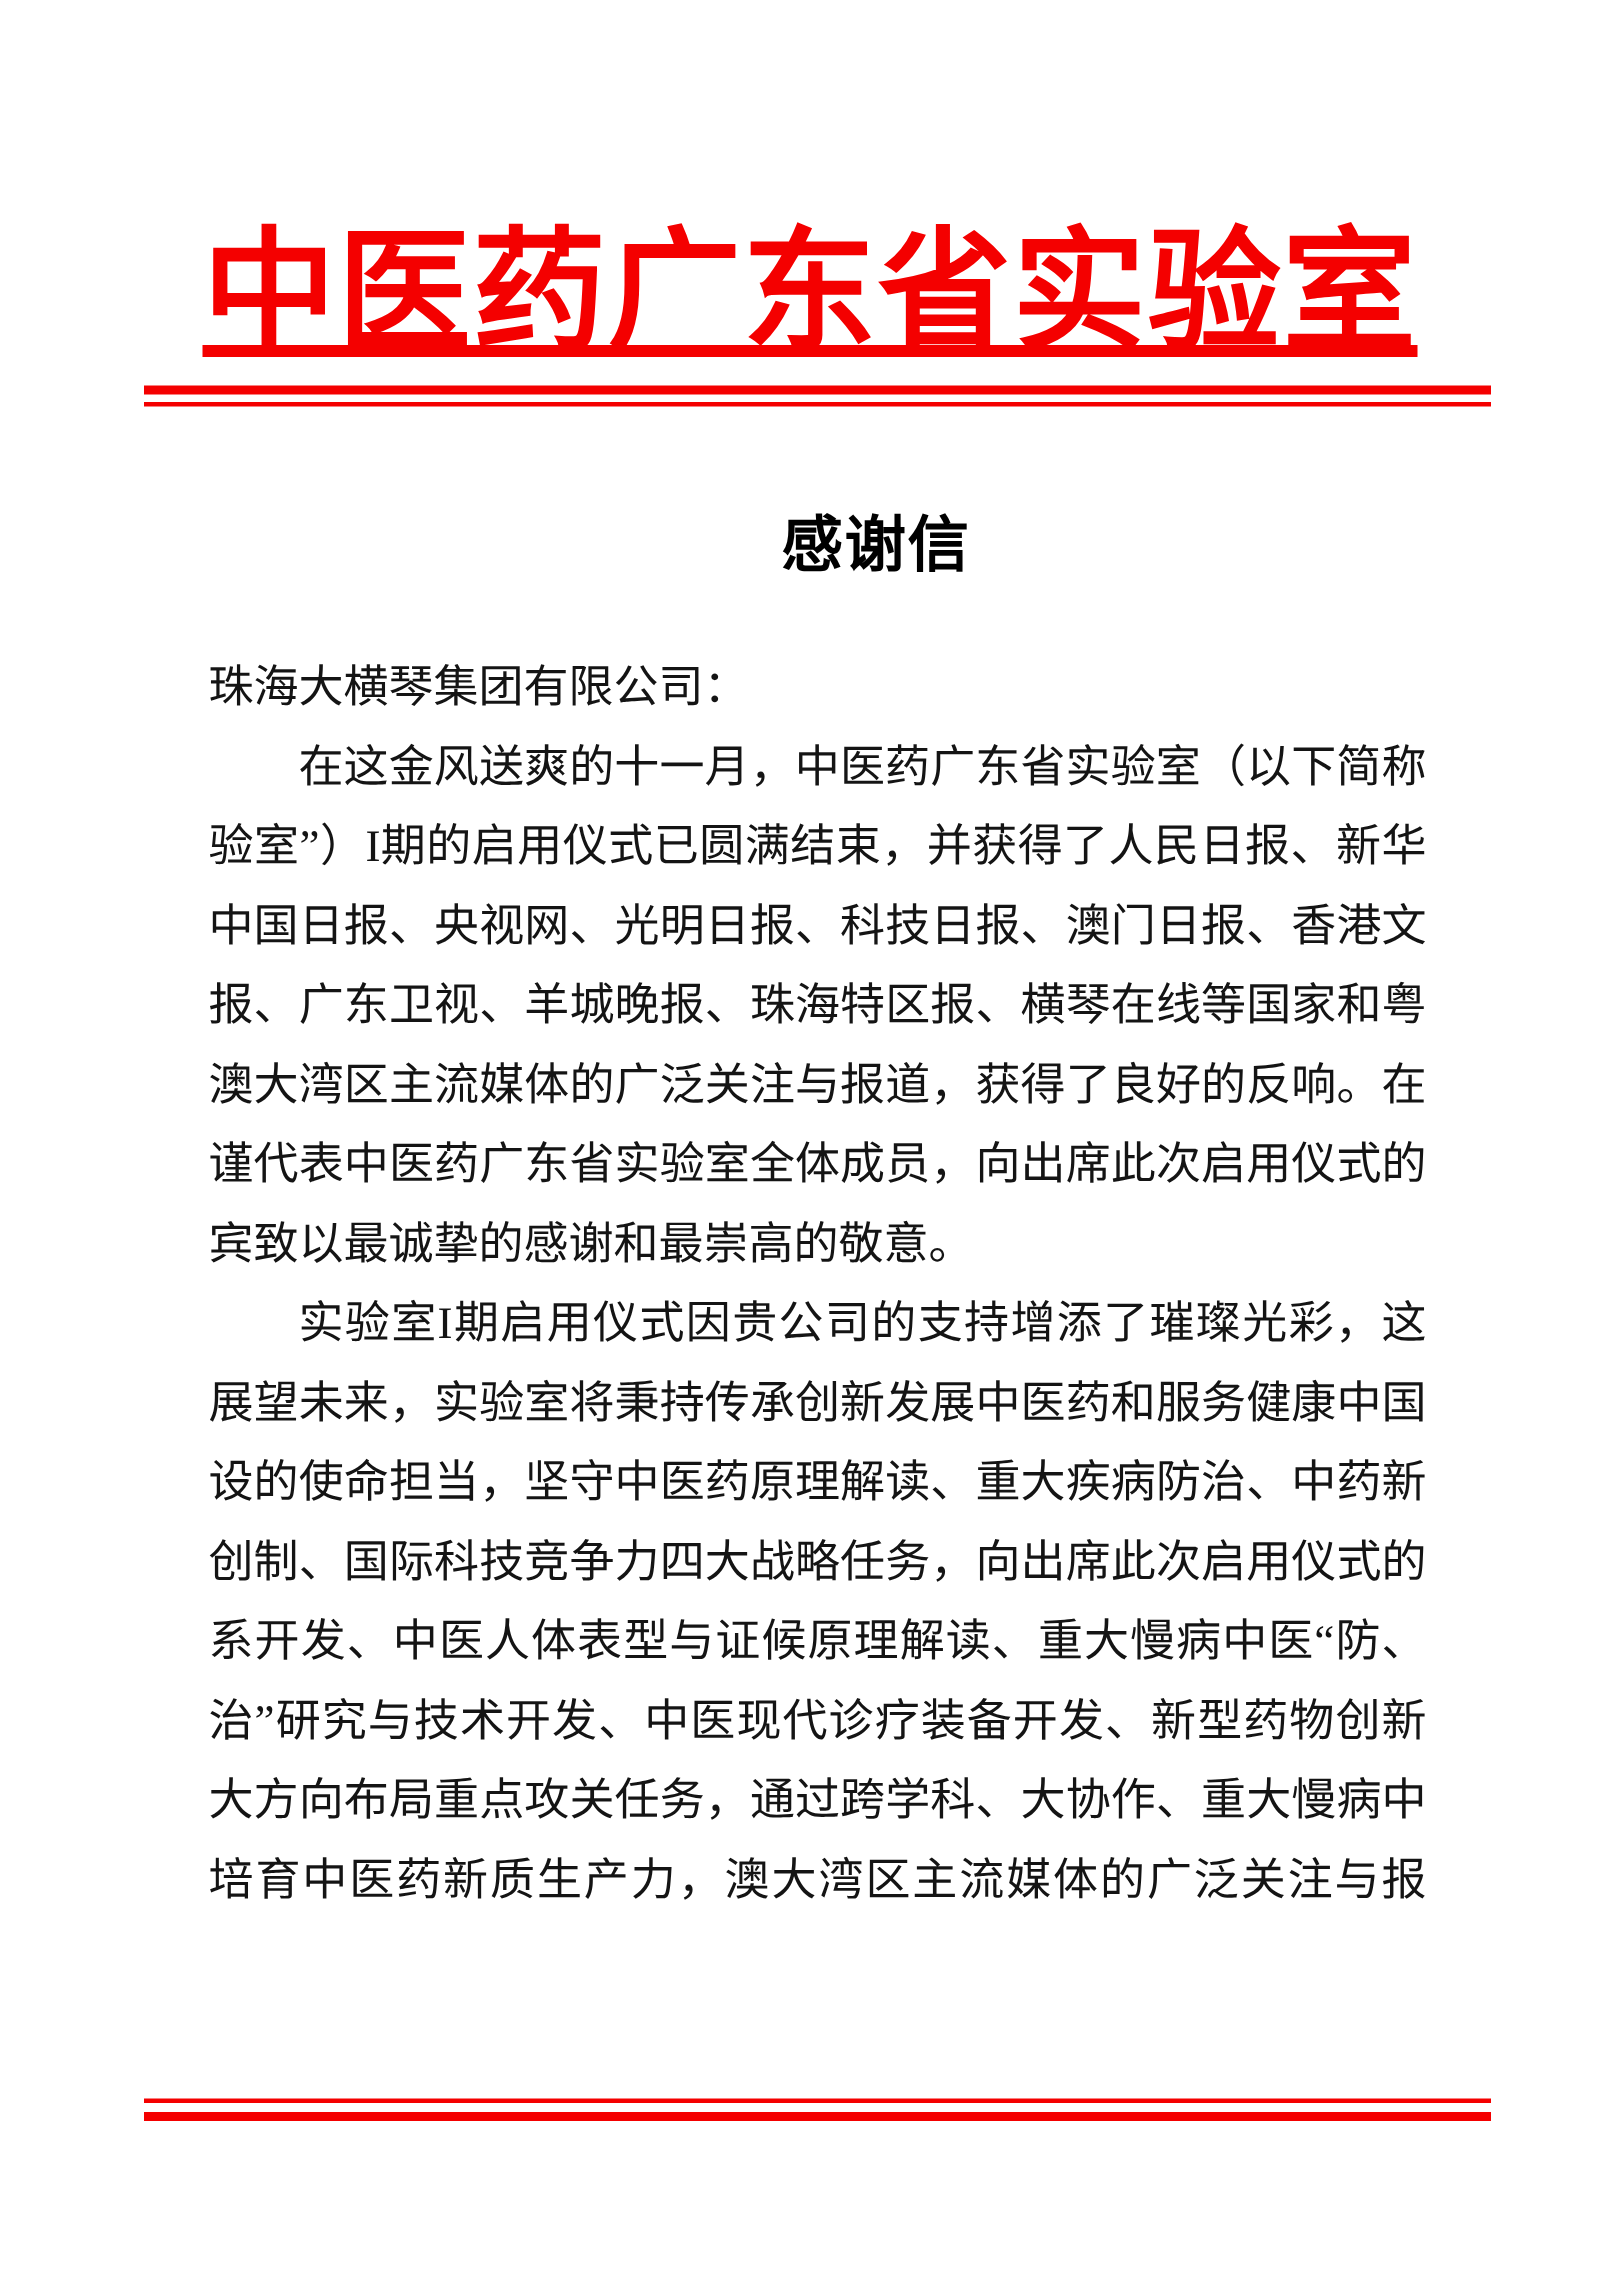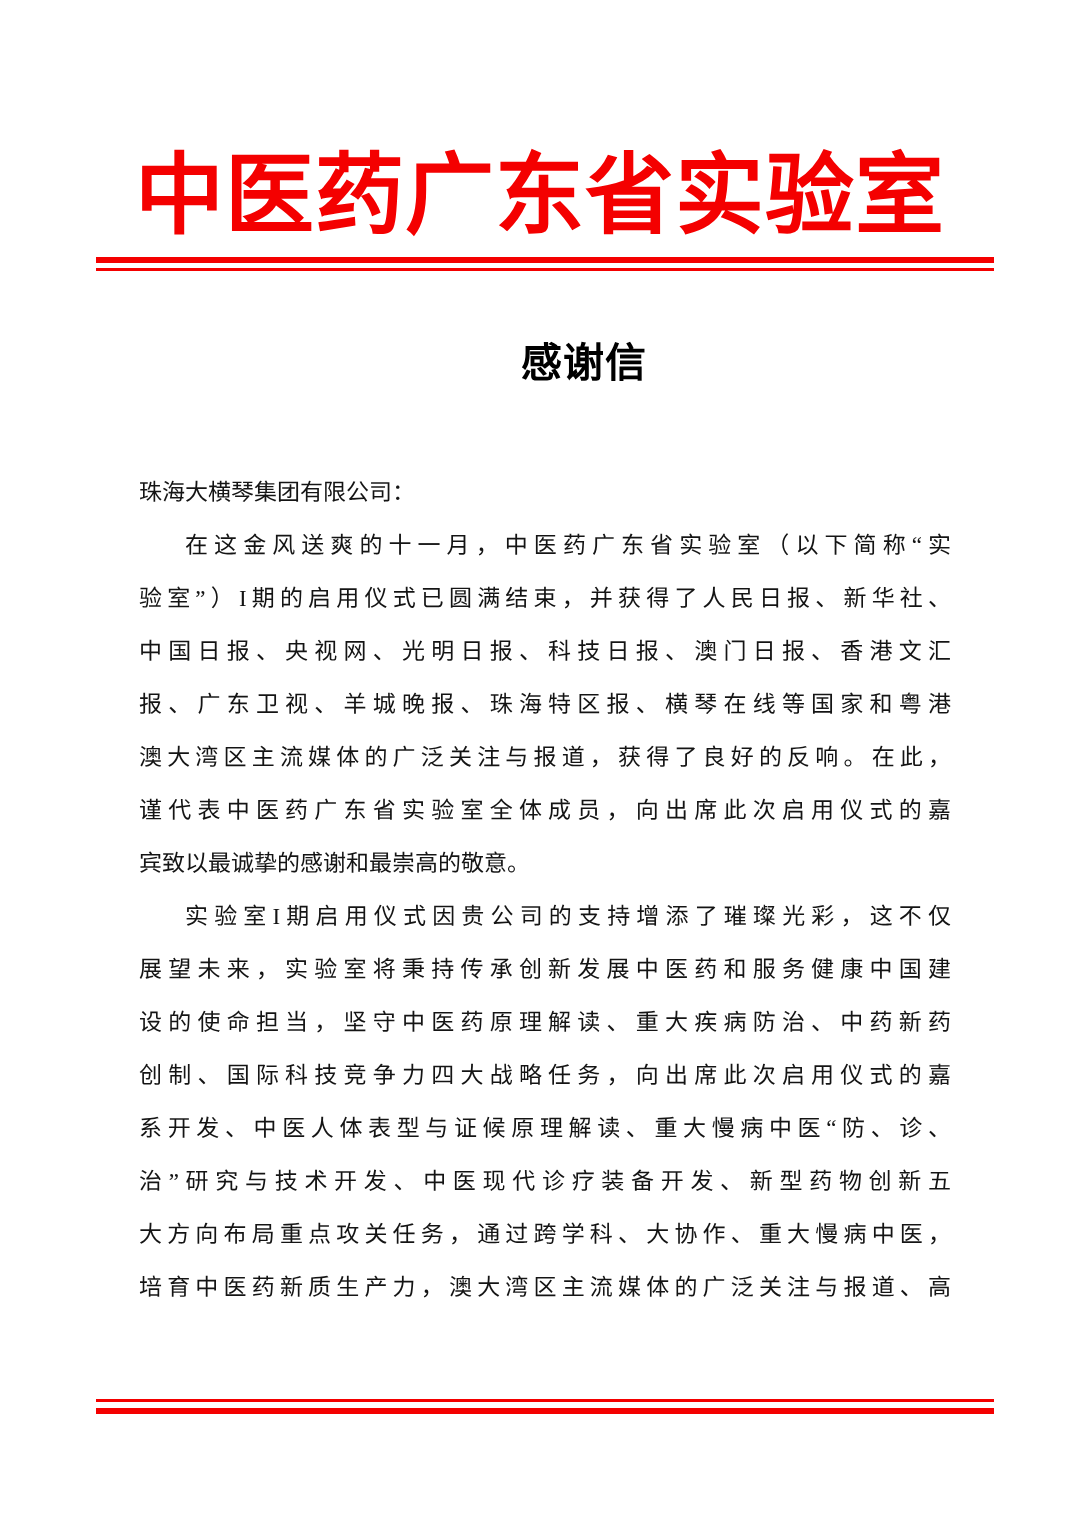--- a/index.html
+++ b/index.html
@@ -14,37 +14,38 @@
     overflow:hidden;
   }
   .letterhead-title {
     position:absolute; top:142px; left:0; width:100%;
     text-align:center;
     font-size:89px; font-weight:bold;
     letter-spacing:1px;
     line-height:108px;
     color:var(--accent);
     white-space:nowrap;
+    text-decoration:underline;
   }
   .rule { position:absolute; left:96px; width:898px; background:var(--accent); }
   .rule.hdr-thick { top:257px; height:6px; }
   .rule.hdr-thin  { top:268px; height:3px; }
   .rule.ftr-thin  { top:1399px; height:3px; }
   .rule.ftr-thick { top:1408px; height:6px; }
   .letter-title {
     position:absolute; top:329px; left:0; width:100%;
     text-align:center;
     font-size:41px; font-weight:bold;
     color:#000000;
     letter-spacing:1px;
     margin-left:44px;
   }
   .letter-body {
-    position:absolute; top:466px; left:139px; width:812px;
-    font-size:23px;
+    position:absolute; top:432px; left:139px; width:812px;
+    font-size:30px;
     color:var(--ink);
   }
   .line {
     height:53px;
     line-height:53px;
     overflow:hidden;
   }
   .line.fill {
     text-align:justify;
     text-align-last:justify;

